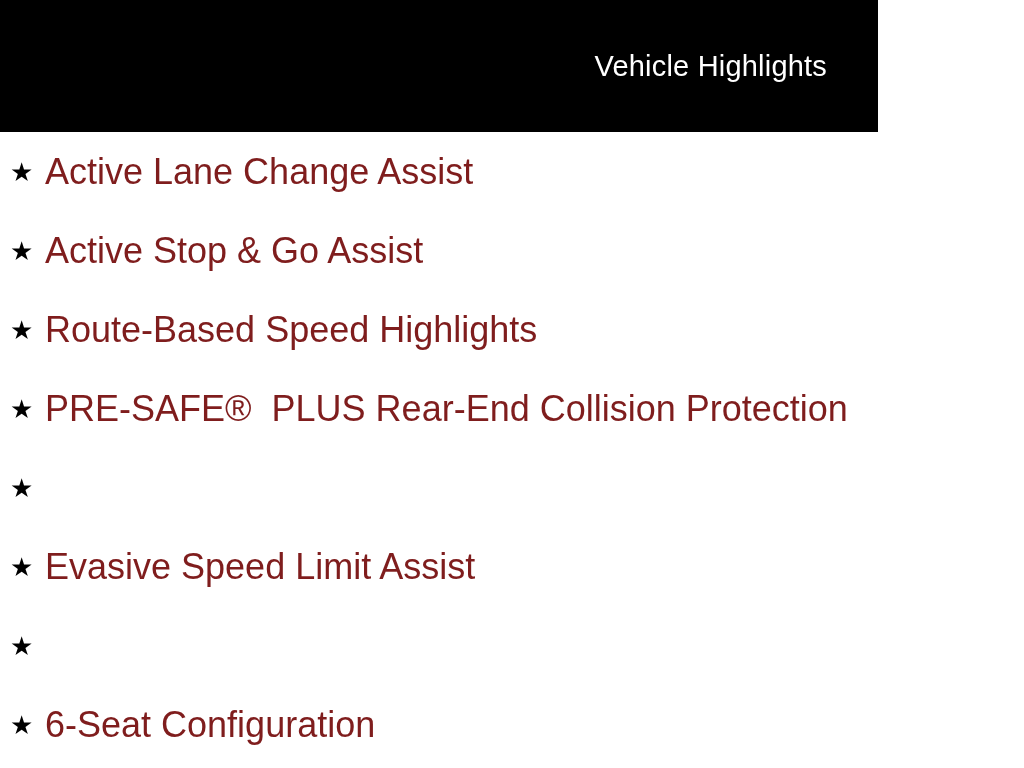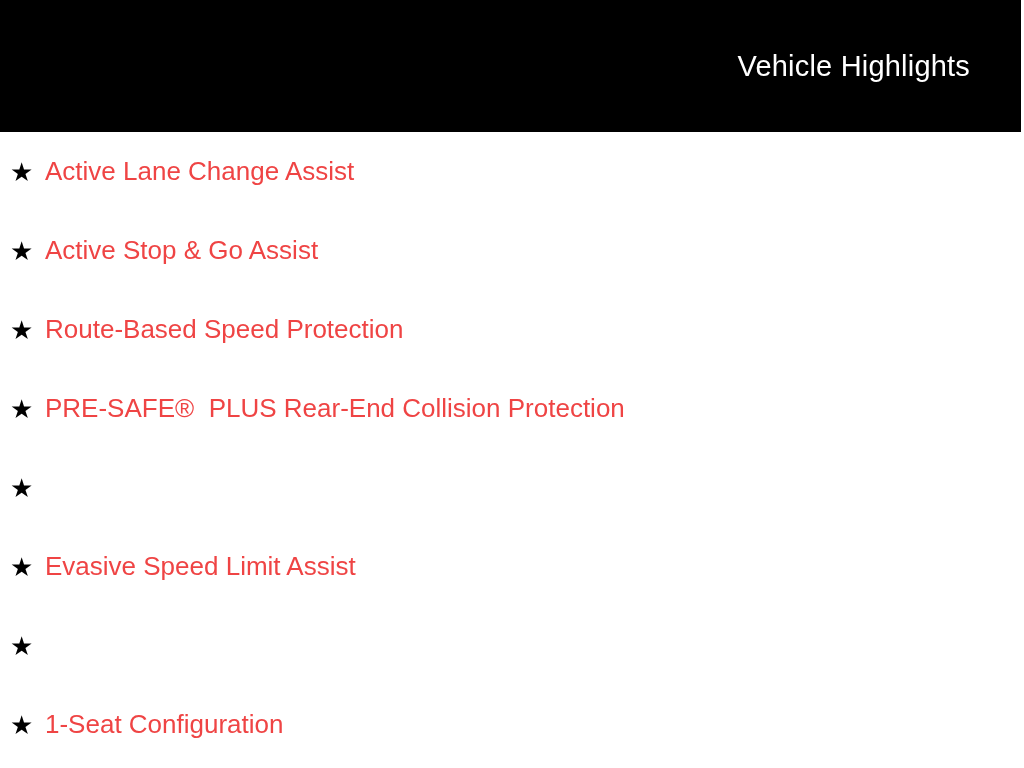--- a/index.html
+++ b/index.html
@@ -10,21 +10,21 @@
   }
   .page {
     position: relative;
     width: 1024px;
     height: 768px;
     background: #ffffff;
     overflow: hidden;
   }
   .header-bar {
     box-sizing: border-box;
-    width: 1021px;
+    width: 878px;
     height: 132px;
     background: #000000;
     display: flex;
     align-items: center;
     justify-content: flex-end;
     padding-right: 51px;
   }
   .header-title {
     color: #ffffff;
     font-size: 29px;
@@ -48,22 +48,22 @@
   .star-icon {
     font-size: 26px;
     color: #000000;
     line-height: 1;
     width: 22px;
     text-align: left;
     margin-right: 13px;
     flex: 0 0 auto;
   }
   .item-label {
-    font-size: 26px;
-    color: #ef4444;
+    font-size: 36px;
+    color: #7f1d1d;
     white-space: pre;
     line-height: 1.2;
   }
 </style>
 </head>
 <body>
 
 <div class="page">
 
   <div class="header-bar">
@@ -77,21 +77,21 @@
       <span class="item-label">Active Lane Change Assist</span>
     </div>
 
     <div class="list-item">
       <span class="star-icon">★</span>
       <span class="item-label">Active Stop &amp; Go Assist</span>
     </div>
 
     <div class="list-item">
       <span class="star-icon">★</span>
-      <span class="item-label">Route-Based Speed Protection</span>
+      <span class="item-label">Route-Based Speed Highlights</span>
     </div>
 
     <div class="list-item">
       <span class="star-icon">★</span>
       <span class="item-label">PRE-SAFE®  PLUS Rear-End Collision Protection</span>
     </div>
 
     <div class="list-item">
       <span class="star-icon">★</span>
     </div>
@@ -100,17 +100,17 @@
       <span class="star-icon">★</span>
       <span class="item-label">Evasive Speed Limit Assist</span>
     </div>
 
     <div class="list-item">
       <span class="star-icon">★</span>
     </div>
 
     <div class="list-item">
       <span class="star-icon">★</span>
-      <span class="item-label">1-Seat Configuration</span>
+      <span class="item-label">6-Seat Configuration</span>
     </div>
 
   </div>
 </div>
 
 </body></html>

